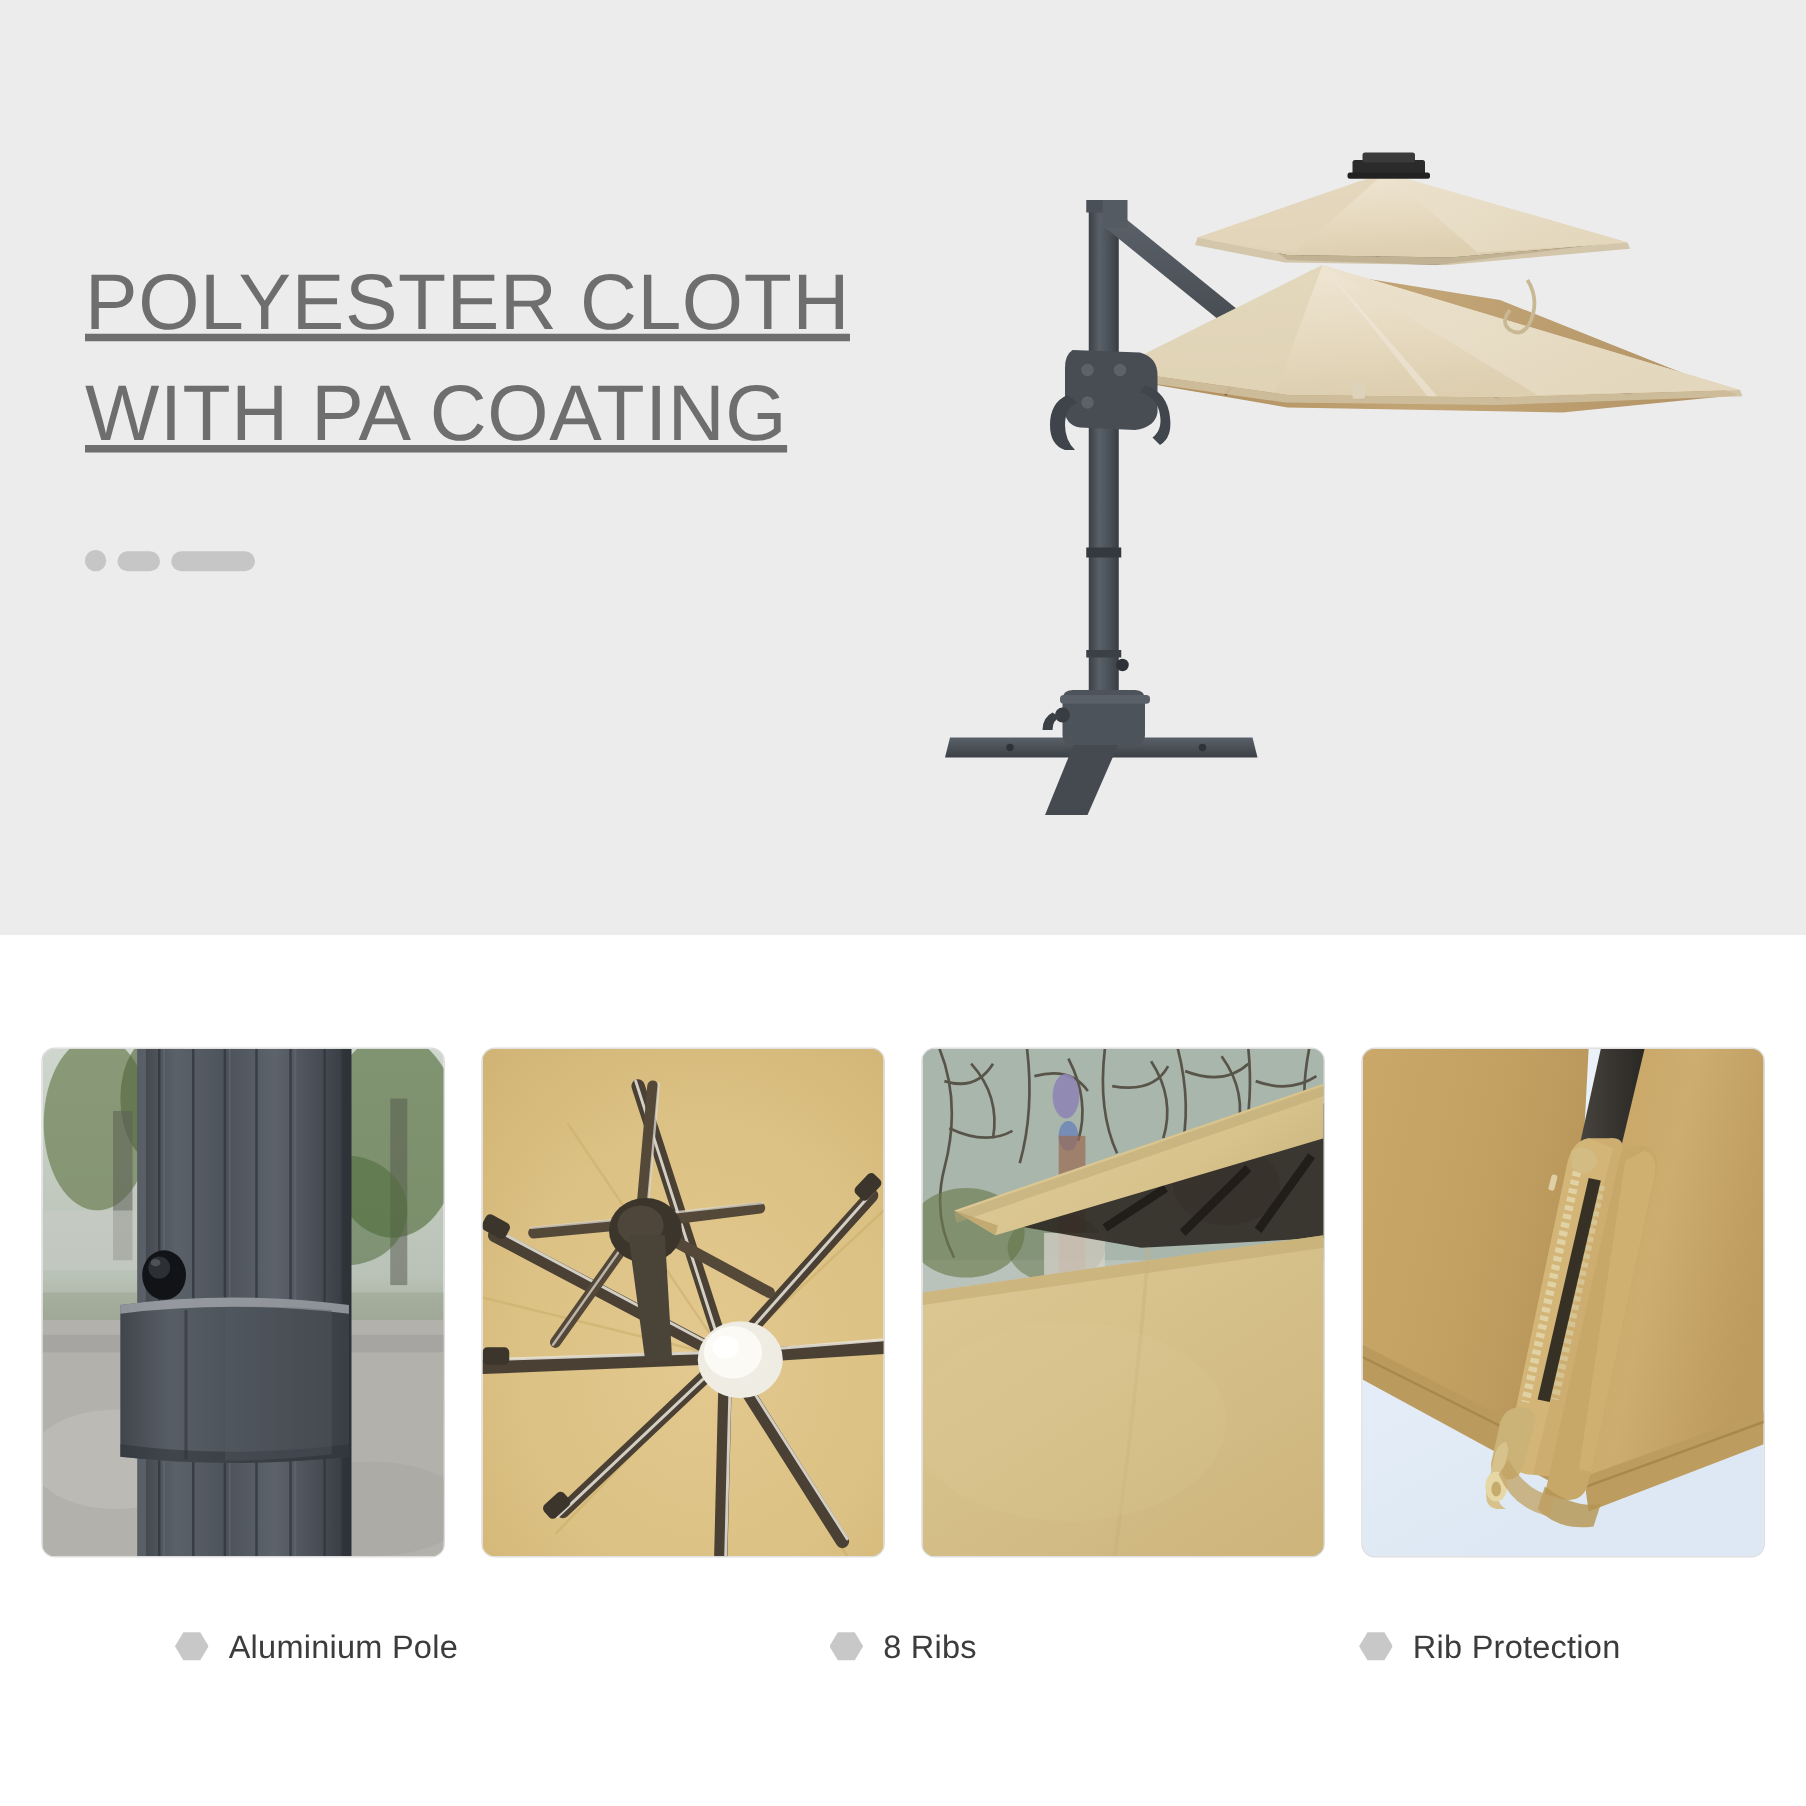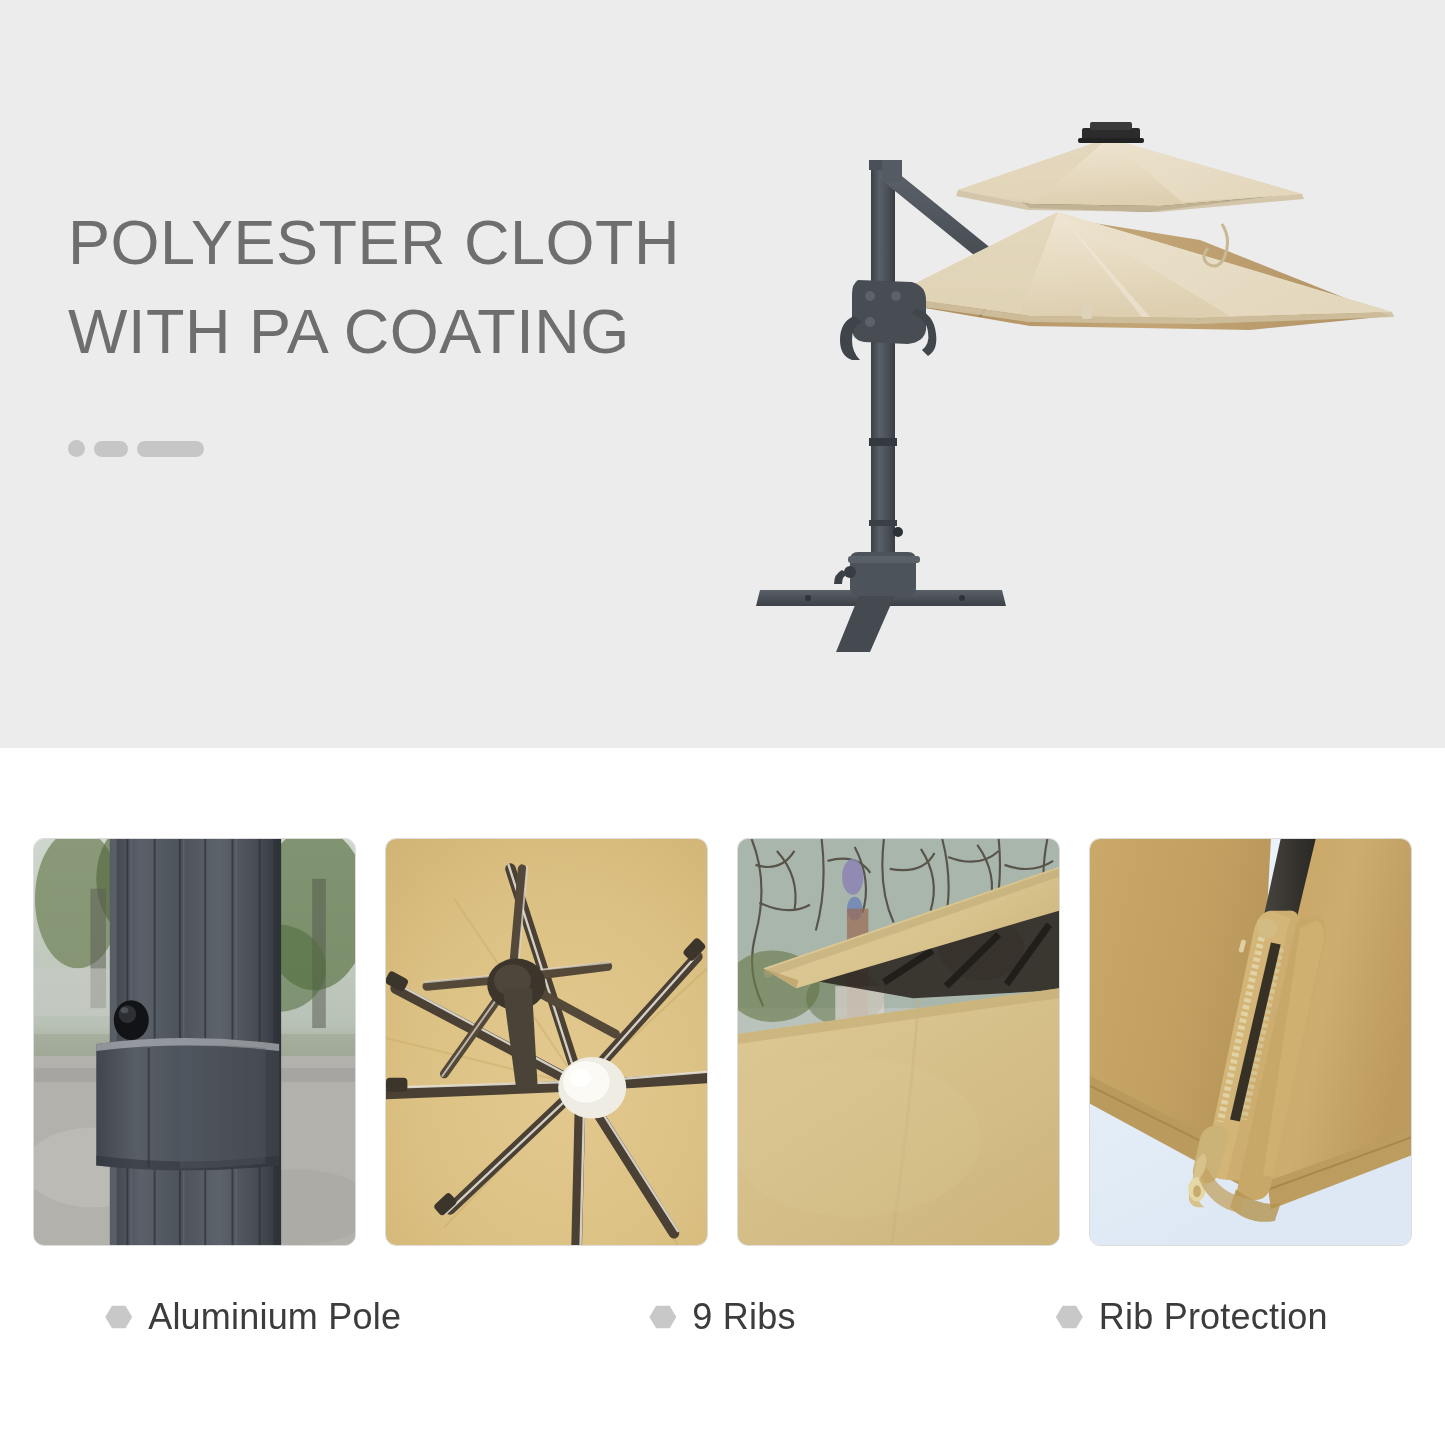--- a/index.html
+++ b/index.html
@@ -28,20 +28,21 @@
     position: absolute;
     left: 68px;
     top: 198px;
     width: 740px;
     font-size: 63px;
     line-height: 1.42;
     font-weight: 400;
     letter-spacing: 0.5px;
     color: #6e6e6e;
     white-space: pre-line;
+    text-decoration: underline;
   }
 
   
   .pills {
     position: absolute;
     left: 68px;
     top: 440px;
     display: flex;
     align-items: center;
     gap: 9px;
@@ -113,21 +114,21 @@
     gap: 16px;
   }
   .hexagon {
     width: 27px;
     height: 24px;
     background: #c8c8c8;
     clip-path: polygon(25% 3%, 75% 3%, 100% 50%, 75% 97%, 25% 97%, 0% 50%);
     flex: none;
   }
   .caption-text {
-    font-size: 36px;
+    font-size: 26px;
     font-weight: 400;
     color: #3c3c3c;
     letter-spacing: 0.2px;
     white-space: nowrap;
   }
 </style>
 </head>
 <body>
 
 <div class="hero">
@@ -548,21 +549,21 @@
 
 <div class="caption-row">
 
   <div class="caption">
     <span class="hexagon"></span>
     <span class="caption-text">Aluminium Pole</span>
   </div>
 
   <div class="caption">
     <span class="hexagon"></span>
-    <span class="caption-text">9 Ribs</span>
+    <span class="caption-text">8 Ribs</span>
   </div>
 
 
   <div class="caption">
     <span class="hexagon"></span>
     <span class="caption-text">Rib Protection</span>
   </div>
 </div>
 
 </body></html>

